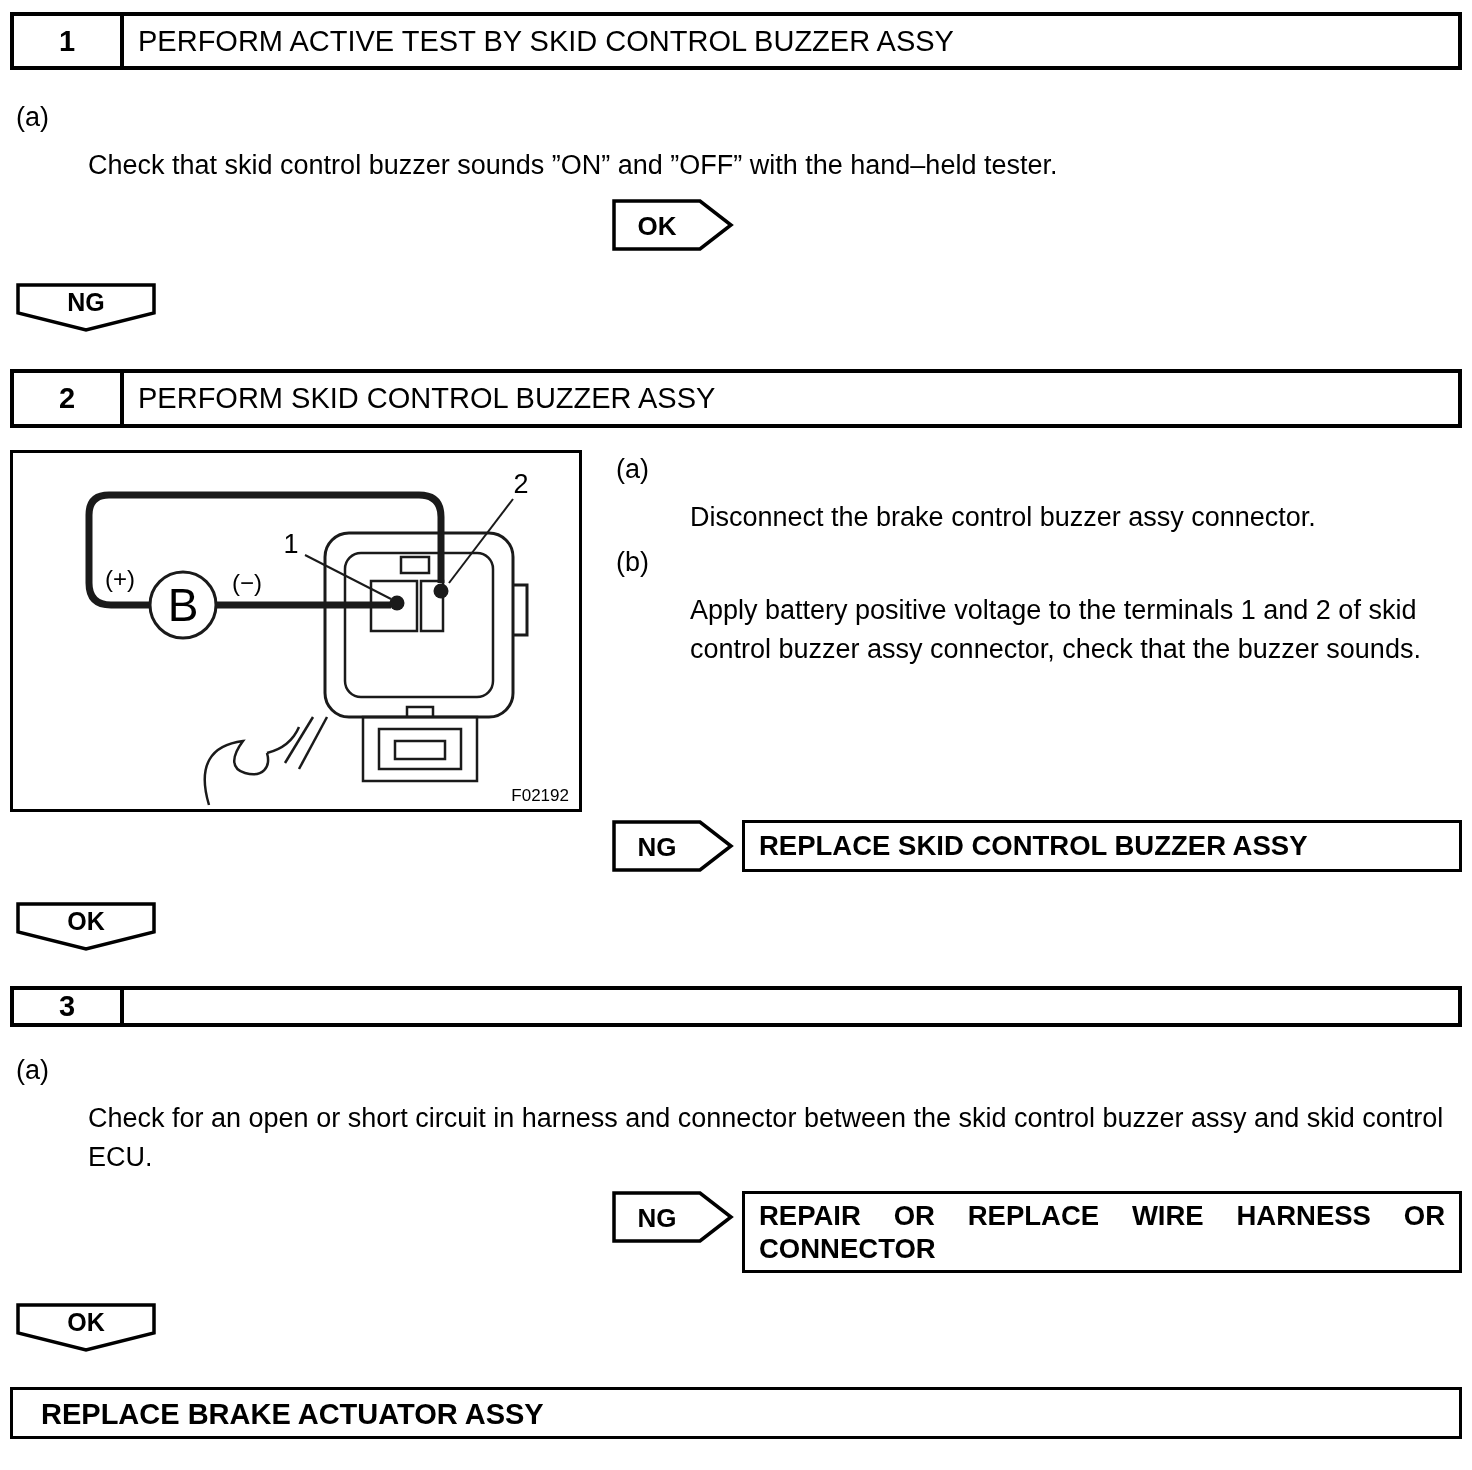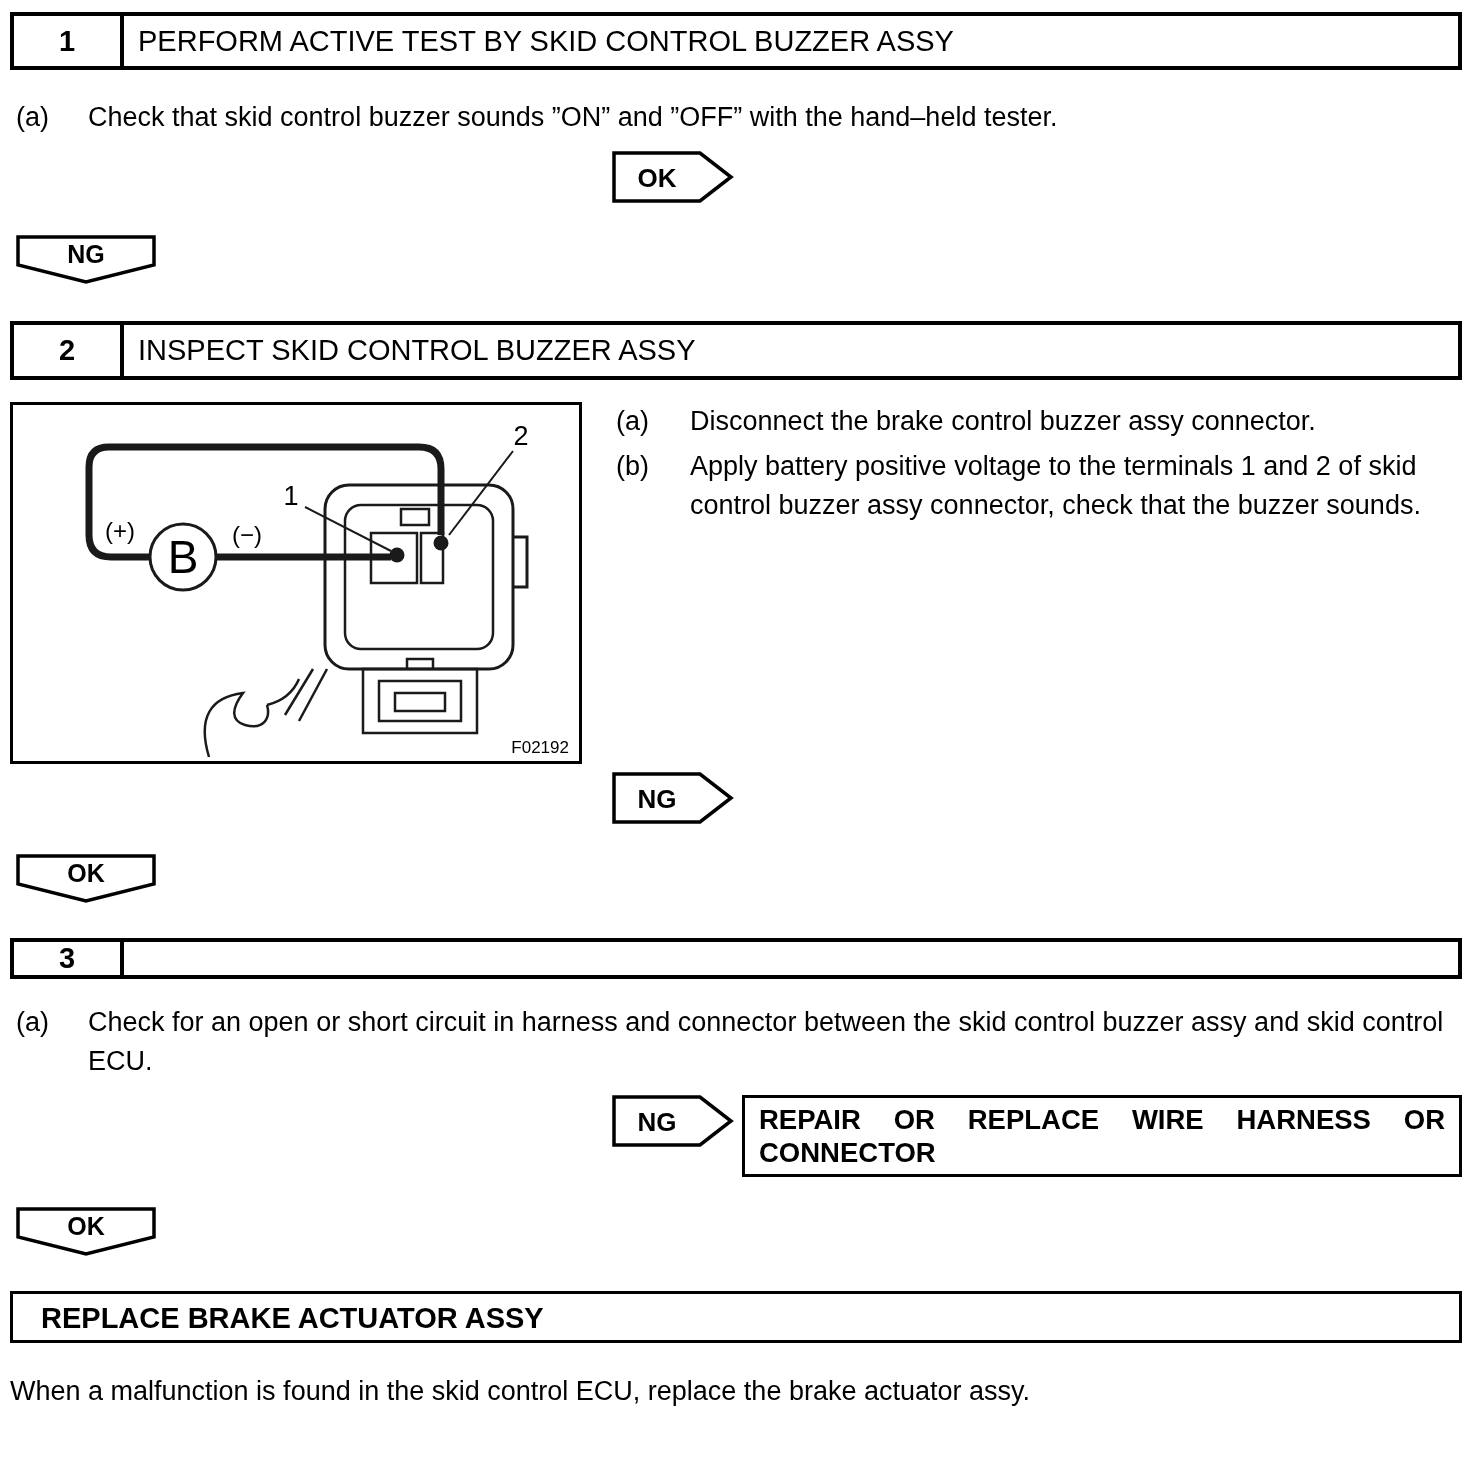--- a/index.html
+++ b/index.html
@@ -9,21 +9,21 @@
 
   
   .step-header { display:flex; border:4px solid #000; align-items:stretch; }
   .step-num { width:110px; flex-shrink:0; border-right:4px solid #000; display:flex; align-items:center; justify-content:center; font-weight:bold; font-size:29px; }
   .step-title { flex:1; display:flex; align-items:center; padding:7px 14px; font-weight:normal; font-size:29px; line-height:1.25; }
   .step-title span { display:block; max-width:1110px; }
 
   
   .item-row { display:flex; font-size:27px; line-height:1.45; }
   .item-label { width:78px; flex-shrink:0; padding-left:6px; }
-  .item-text { flex:1; }
+  .item-text { flex:1;margin-top:48px; }
 
   
   .decision-row { display:flex; align-items:flex-start; margin-left:602px; }
   .arrow-right { flex-shrink:0; display:block; }
   .action-box { flex:1; margin-left:8px; border:3.5px solid #000; min-height:52px; display:flex; align-items:center; padding:5px 14px; font-weight:bold; font-size:27.5px; line-height:1.2; }
   .action-box.justify span { text-align:justify; display:block; width:100%; }
 
   
   .badge-wrap { margin-left:6px; }
 
@@ -83,21 +83,21 @@
   <div class="badge-wrap mt-ng1">
     <svg width="140" height="50" viewBox="0 0 140 50">
       <polygon points="2,2 138,2 138,30 70,47 2,30" fill="#ffffff" stroke="#000000" stroke-width="3.5"></polygon>
       <text x="70" y="28" text-anchor="middle" font-size="25" class="bold-label">NG</text>
     </svg>
   </div>
 
   <div class="step-header mt-h2">
     <div class="step-num">2</div>
     <div class="step-title">
-        <span>INSPECT SKID CONTROL BUZZER ASSY</span>
+        <span>PERFORM SKID CONTROL BUZZER ASSY</span>
       </div>
   </div>
 
   <div class="step2-content mt-fig">
     <div class="figure-box">
       <svg viewBox="0 0 566 356" width="566" height="356">
         <g fill="none" stroke="#1a1a1a">
 
           <rect x="312" y="80" width="188" height="184" rx="24" stroke-width="3"></rect>
           <path d="M 500 132 h 14 v 50 h -14" stroke-width="3"></path>
@@ -143,20 +143,23 @@
         <div class="item-text">Apply battery positive voltage to the terminals 1 and 2 of skid control buzzer assy connector, check that the buzzer sounds.</div>
       </div>
     </div>
   </div>
 
   <div class="decision-row mt-row2">
     <svg class="arrow-right" width="122" height="52" viewBox="0 0 122 52">
       <polygon points="2,2 88,2 119,26 88,50 2,50" fill="#ffffff" stroke="#000000" stroke-width="3.5"></polygon>
       <text x="45" y="36" text-anchor="middle" font-size="26" class="bold-label">NG</text>
     </svg>
+    <div class="action-box">
+      <span>REPLACE SKID CONTROL BUZZER ASSY</span>
+    </div>
   </div>
 
   <div class="badge-wrap mt-ok2">
     <svg width="140" height="50" viewBox="0 0 140 50">
       <polygon points="2,2 138,2 138,30 70,47 2,30" fill="#ffffff" stroke="#000000" stroke-width="3.5"></polygon>
       <text x="70" y="28" text-anchor="middle" font-size="25" class="bold-label">OK</text>
     </svg>
   </div>
 
   <div class="step-header mt-h3">

